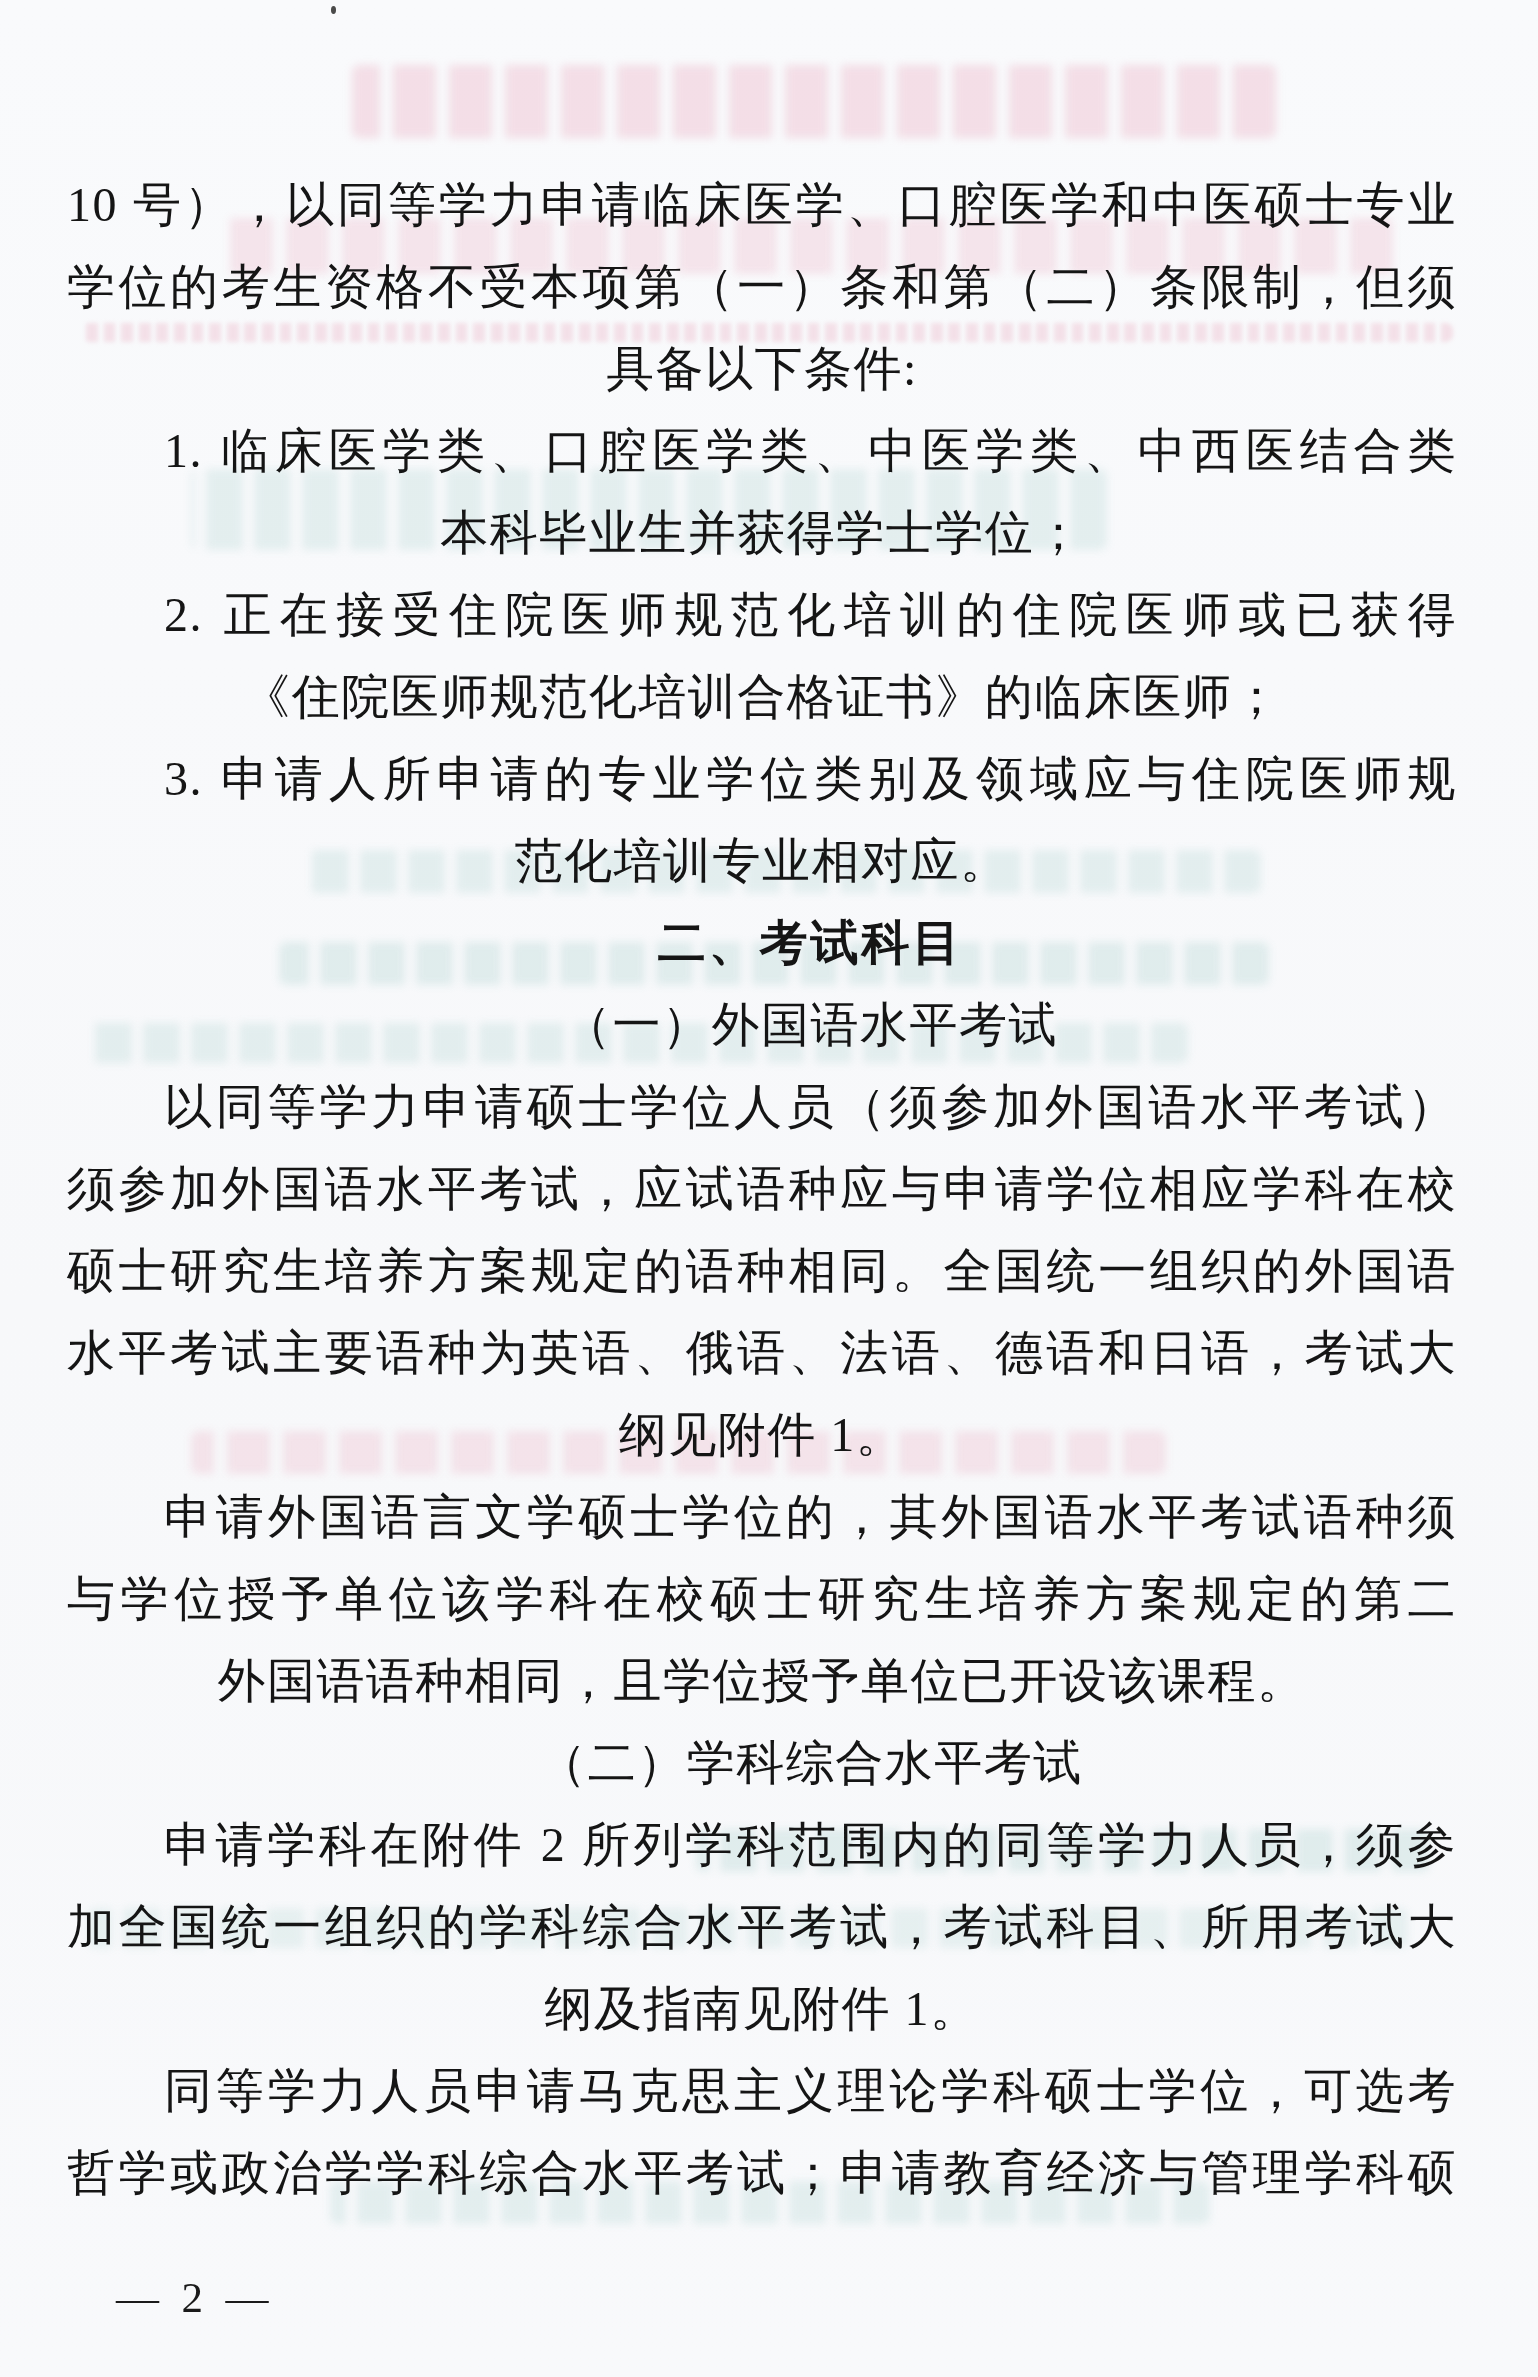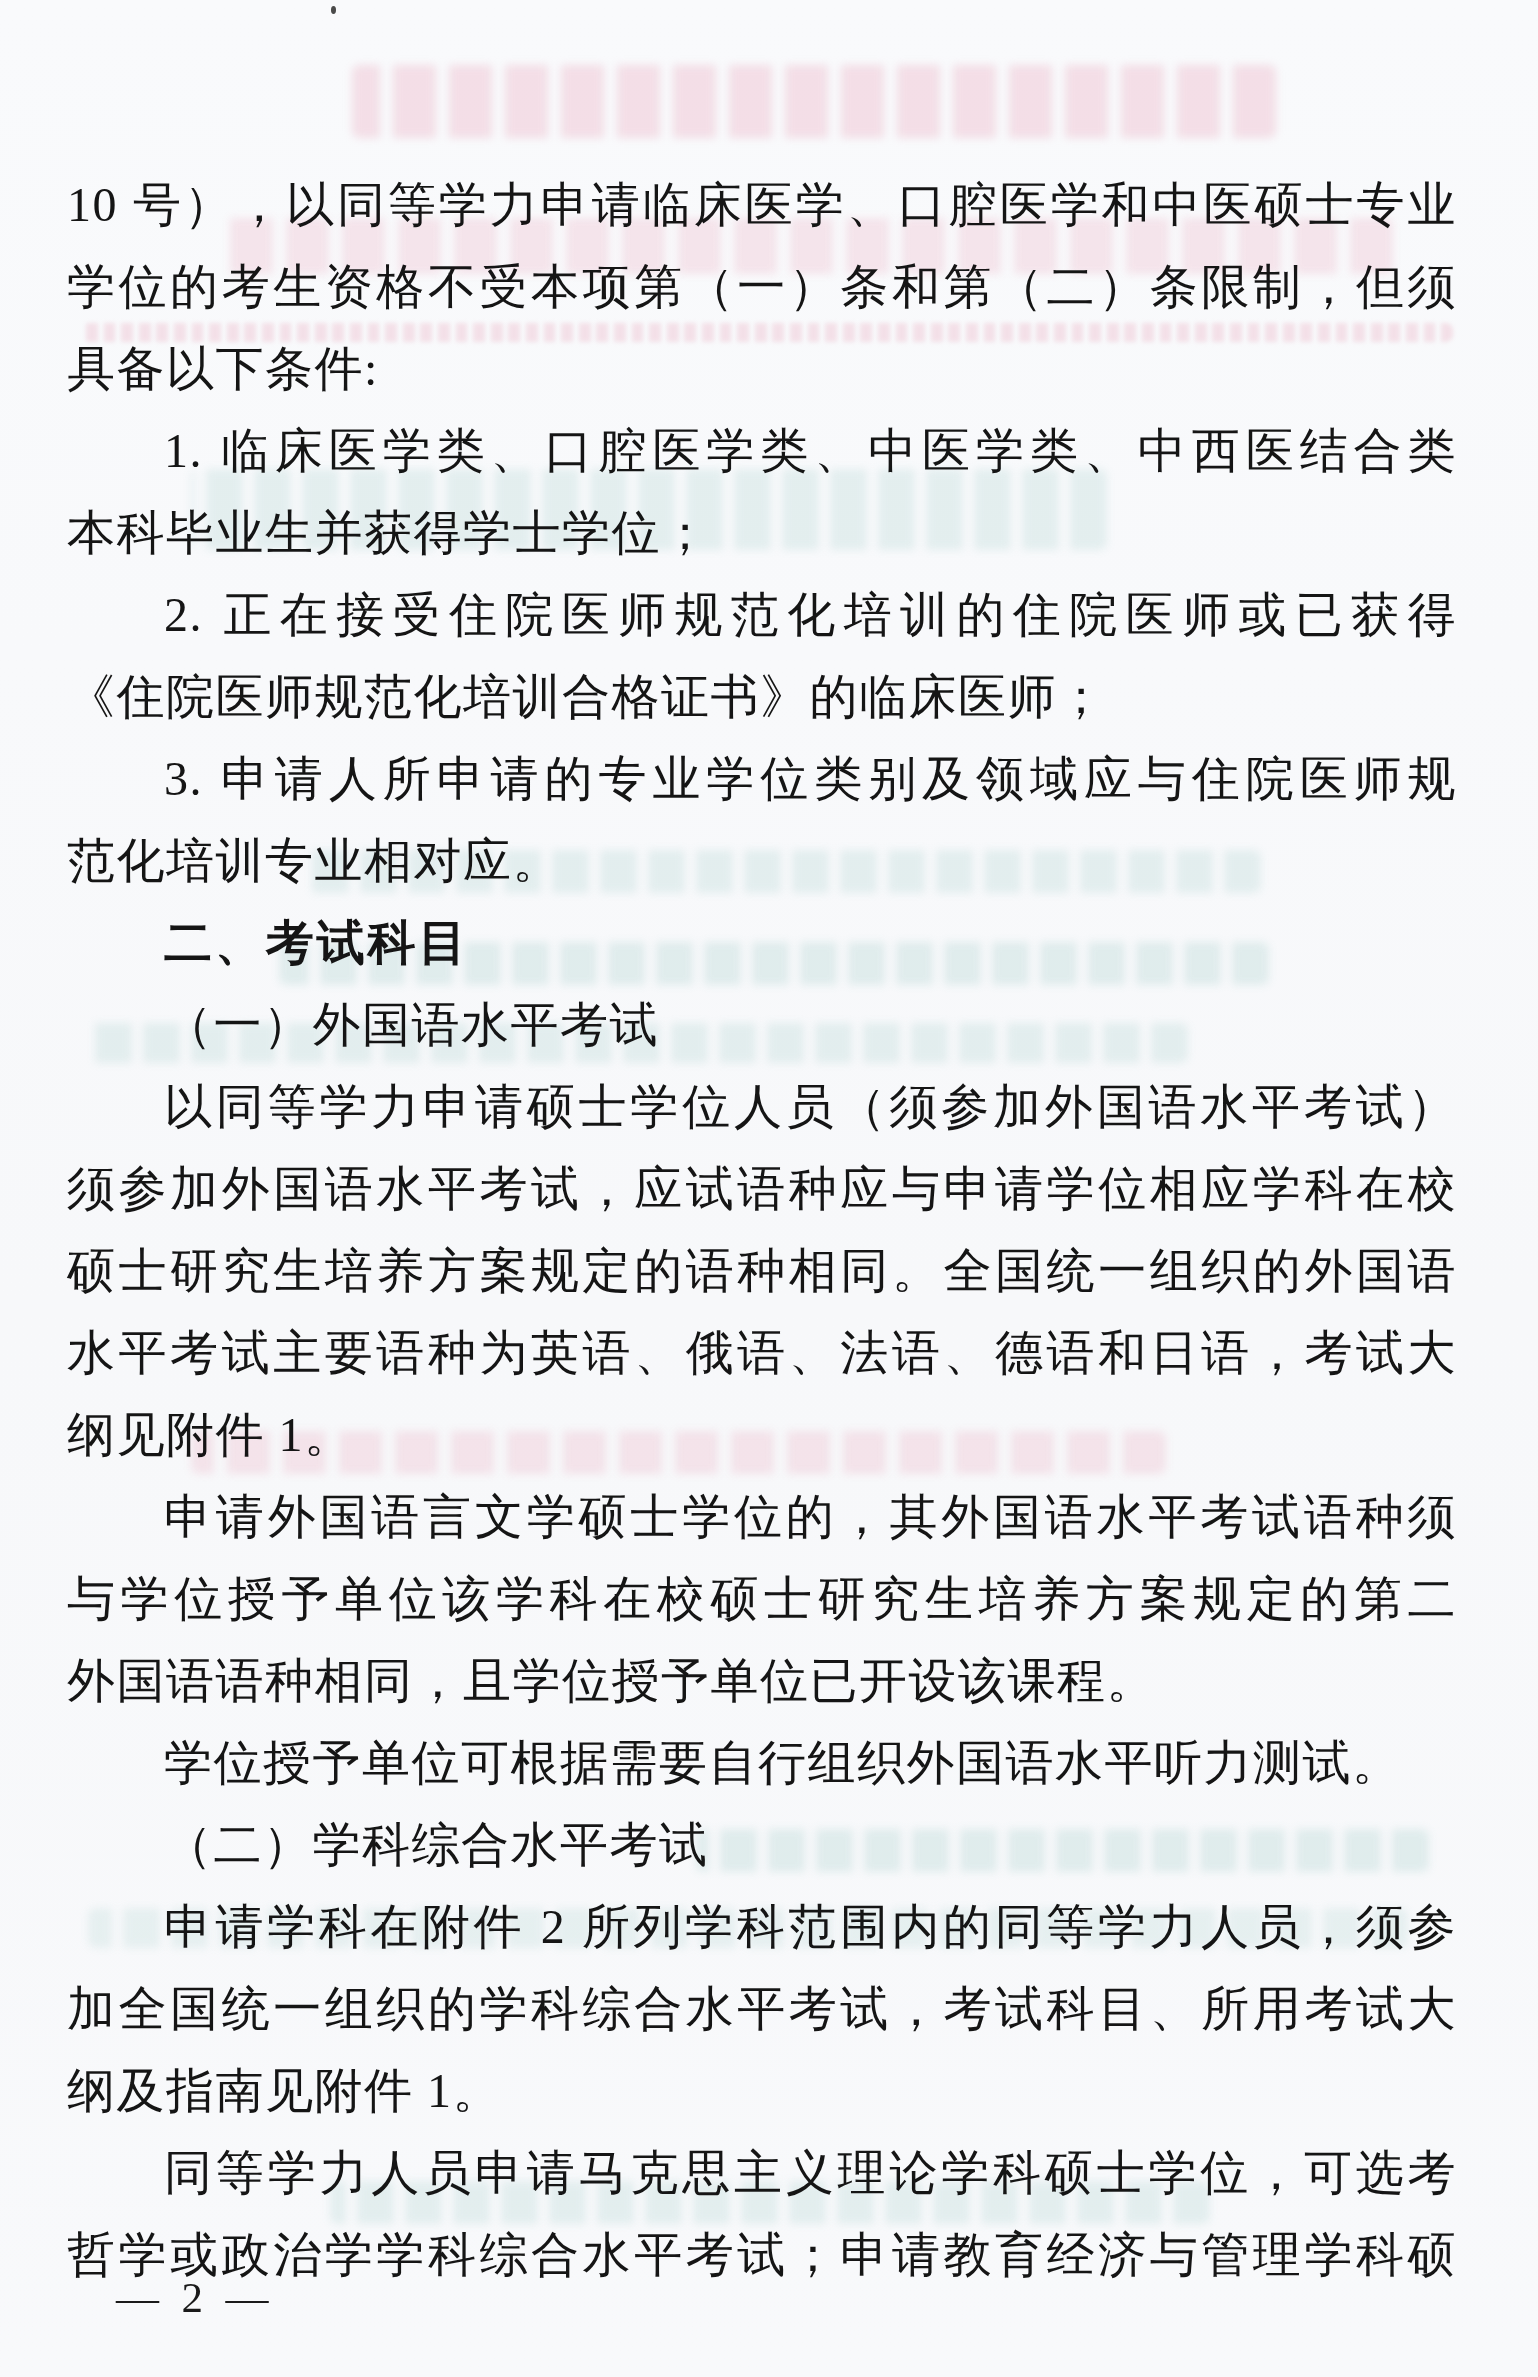--- a/index.html
+++ b/index.html
@@ -19,21 +19,21 @@
     position: absolute;
     left: 67px;
     top: 164px;
     width: 1390px;
   }
   .line {
     font-size: 48px;
     line-height: 82px;
     height: 82px;
     letter-spacing: 1.5px;
-    text-align: left;
+    text-align: center;
     white-space: normal;
   }
   .line.fill {
     text-align: justify;
     text-align-last: justify;
     text-justify: inter-character;
   }
   .line.indent { text-indent: 97px; }
   .line.bold {
     font-weight: bold;
@@ -119,21 +119,20 @@
       <div class="line indent bold">二、考试科目</div>
       <div class="line indent">（一）外国语水平考试</div>
       <div class="line indent fill">以同等学力申请硕士学位人员（须参加外国语水平考试）</div>
       <div class="line fill">须参加外国语水平考试，应试语种应与申请学位相应学科在校</div>
       <div class="line fill">硕士研究生培养方案规定的语种相同。全国统一组织的外国语</div>
       <div class="line fill">水平考试主要语种为英语、俄语、法语、德语和日语，考试大</div>
       <div class="line">纲见附件 1。</div>
       <div class="line indent fill">申请外国语言文学硕士学位的，其外国语水平考试语种须</div>
       <div class="line fill">与学位授予单位该学科在校硕士研究生培养方案规定的第二</div>
       <div class="line">外国语语种相同，且学位授予单位已开设该课程。</div>
-      <div class="line indent">学位授予单位可根据需要自行组织外国语水平听力测试。</div>
       <div class="line indent">（二）学科综合水平考试</div>
       <div class="line indent fill">申请学科在附件 2 所列学科范围内的同等学力人员，须参</div>
       <div class="line fill">加全国统一组织的学科综合水平考试，考试科目、所用考试大</div>
       <div class="line">纲及指南见附件 1。</div>
       <div class="line indent fill">同等学力人员申请马克思主义理论学科硕士学位，可选考</div>
       <div class="line fill">哲学或政治学学科综合水平考试；申请教育经济与管理学科硕</div>
     </div>
 
   <div class="footer">— 2 —</div>
 </div>

